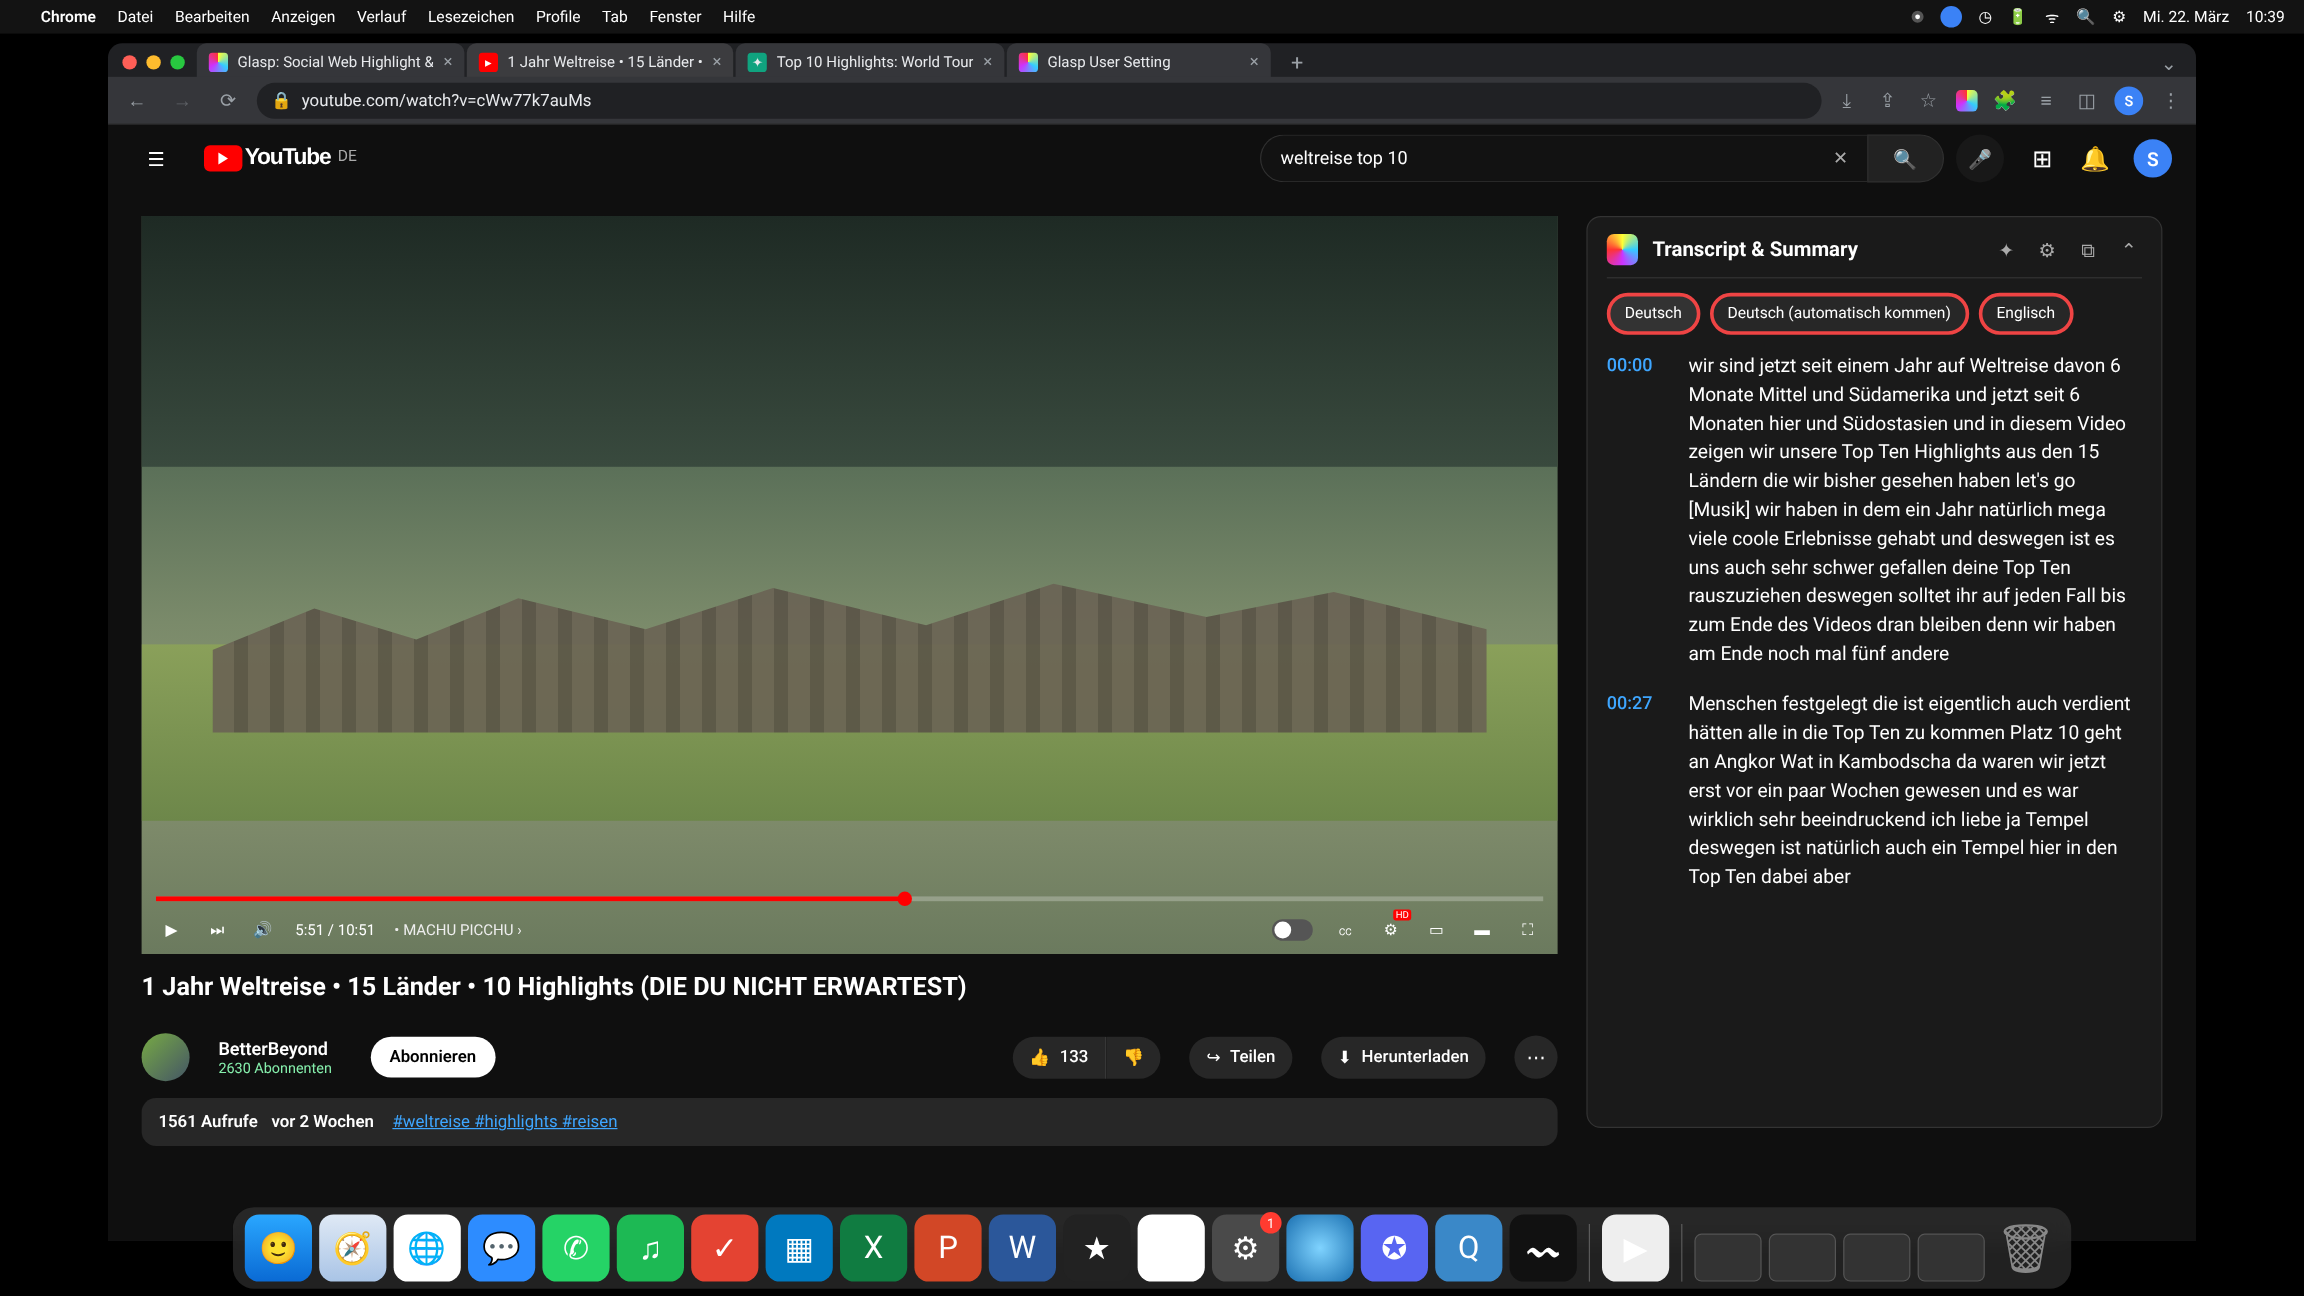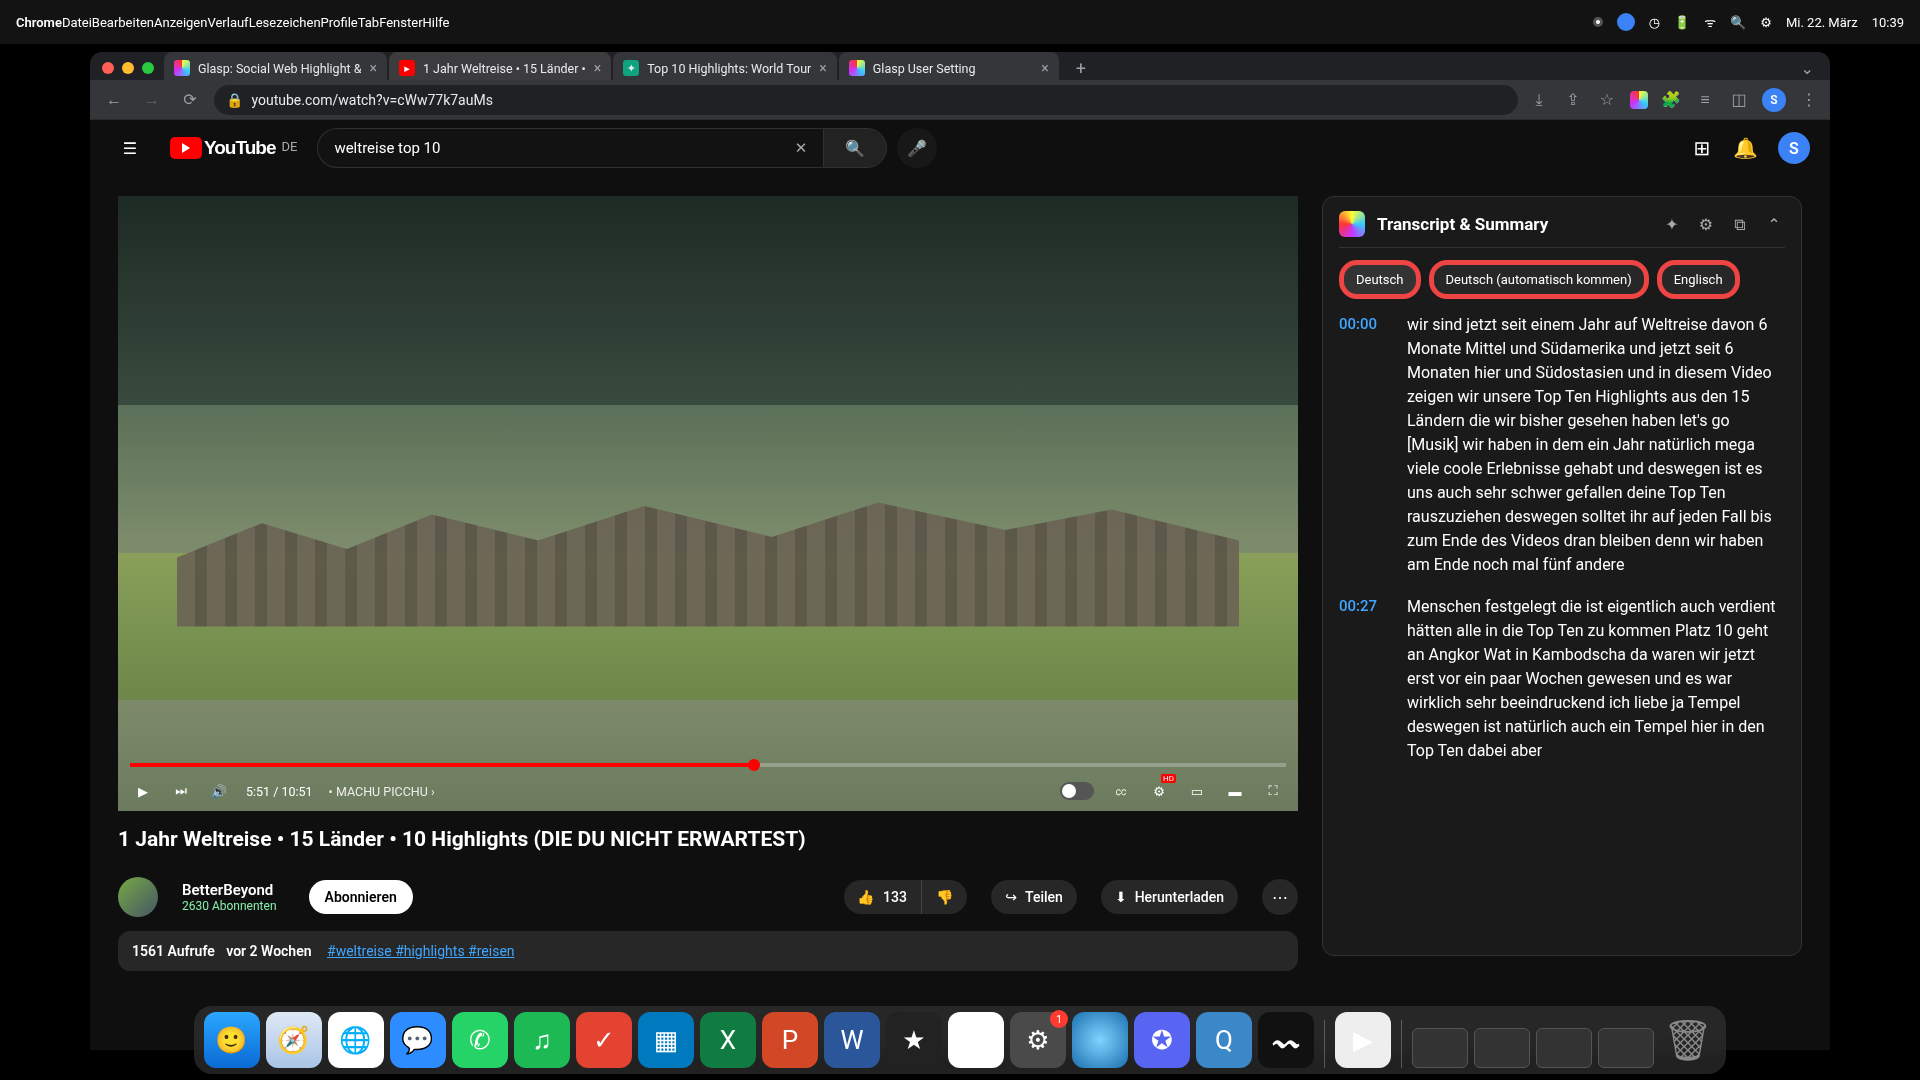--- a/index.html
+++ b/index.html
@@ -7,26 +7,27 @@
     font-family: -apple-system, BlinkMacSystemFont, "Segoe UI", Roboto, Arial, sans-serif;
     background: #000;
     width: 1920px;
     height: 1080px;
     overflow: hidden;
     color: #fff;
     position: relative;
   }
   
   .menubar {
-    height: 44px;
+    height: 28px;
     background: rgba(20,20,20,0.95);
     display: flex;
     align-items: center;
     padding: 0 16px;
     font-size: 13px;
+    gap: 18px;
     justify-content: flex-end;
   }
   .menubar .apple { font-size: 15px; }
   .menubar .app-name { font-weight: 600; }
   .menubar .spacer { flex: 1; }
   .menubar .right { display: flex; align-items: center; gap: 14px; font-size: 13px; }
   .menubar .circle-blue { width: 18px; height: 18px; border-radius: 50%; background: #3b82f6; }
   .menubar .circle-rec { width: 10px; height: 10px; border-radius: 50%; background: #fff; border: 3px solid #555; }
 
   
@@ -76,21 +77,21 @@
 
   
   .page { flex:1; background:#0f0f0f; display:flex; flex-direction:column; overflow:hidden; }
   .yt-header { height:56px; display:flex; align-items:center; padding:0 20px; gap:20px; }
   .hamburger { width:40px;height:40px;display:flex;align-items:center;justify-content:center;color:#fff; }
   .yt-logo { display:flex; align-items:center; gap:2px; }
   .yt-logo .play-badge { background:#ff0000; width:32px;height:22px;border-radius:5px;display:flex;align-items:center;justify-content:center; }
   .yt-logo .play-badge::after { content:''; border-left:8px solid #fff;border-top:5px solid transparent;border-bottom:5px solid transparent; }
   .yt-logo .yt-text { font-weight:700; font-size:19px; letter-spacing:-1px; font-family: Arial; }
   .yt-logo .cc { font-size:13px; color:#aaa; margin-left:4px; align-self:flex-start; margin-top:2px;}
-  .yt-search-wrap { flex:1; display:flex; justify-content:flex-start; }
+  .yt-search-wrap { flex:1; display:flex; justify-content:flex-end; }
   .yt-search { display:flex; align-items:center; width:620px; }
   .yt-search-box { flex:1; background:#121212;border:1px solid #303030;border-right:none;border-radius:20px 0 0 20px;height:40px;display:flex;align-items:center;padding:0 16px;color:#fff;font-size:15px;}
   .yt-search-box .clear { margin-left:auto;color:#aaa; }
   .yt-search-btn { width:64px;height:40px;background:#222;border:1px solid #303030;border-radius:0 20px 20px 0;display:flex;align-items:center;justify-content:center;color:#fff;}
   .yt-mic { width:40px;height:40px;border-radius:50%;background:#181818;display:flex;align-items:center;justify-content:center;margin-left:10px;color:#fff;}
   .yt-header-right { display:flex;align-items:center;gap:20px; }
   .yt-header-right .ic { width:24px;height:24px;display:flex;align-items:center;justify-content:center;color:#fff;font-size:20px;}
   .avatar-yt { width:32px;height:32px;border-radius:50%;background:#3b82f6;display:flex;align-items:center;justify-content:center;font-weight:600;}
 
   .yt-body { flex:1; display:flex; padding: 20px 28px 0 28px; gap: 24px; overflow:hidden;}
@@ -143,21 +144,21 @@
 
   
   .side-col { width:480px; }
   .panel { background:#1a1a1a;border:1px solid #333;border-radius:12px;padding:14px 16px;height:760px;display:flex;flex-direction:column; }
   .panel-head { display:flex;align-items:center;gap:12px;padding-bottom:10px;border-bottom:1px solid #333; }
   .glasp-logo { width:26px;height:26px;border-radius:6px;background:conic-gradient(#ff3,#3cf,#c3f,#f33,#ff3); }
   .panel-title { font-weight:700;font-size:17px; }
   .panel-head .spacer{flex:1;}
   .panel-head .ic2{width:22px;height:22px;color:#aaa;display:flex;align-items:center;justify-content:center;}
   .lang-row { display:flex;gap:8px;margin-top:12px; }
-  .lang-chip { background:#272727;border:5px solid #ef4444;color:#fff;font-size:13px;padding:7px 12px;border-radius:18px; }
+  .lang-chip { background:#272727;border:3px solid #ef4444;color:#fff;font-size:13px;padding:7px 12px;border-radius:18px; }
   .lang-chip.active { background:#333; }
   .transcript { flex:1;overflow:hidden;margin-top:14px;font-size:16px;line-height:1.5; }
   .seg { display:flex;gap:14px;margin-bottom:18px; }
   .seg .ts { color:#3ea6ff;font-size:15px;min-width:54px;font-weight:500; }
   .seg .txt { color:#fff; }
 
   
   .dock {
     position:absolute;left:50%;bottom:6px;transform:translateX(-50%);
     background:rgba(60,60,60,.55);border-radius:18px;padding:6px 10px;

